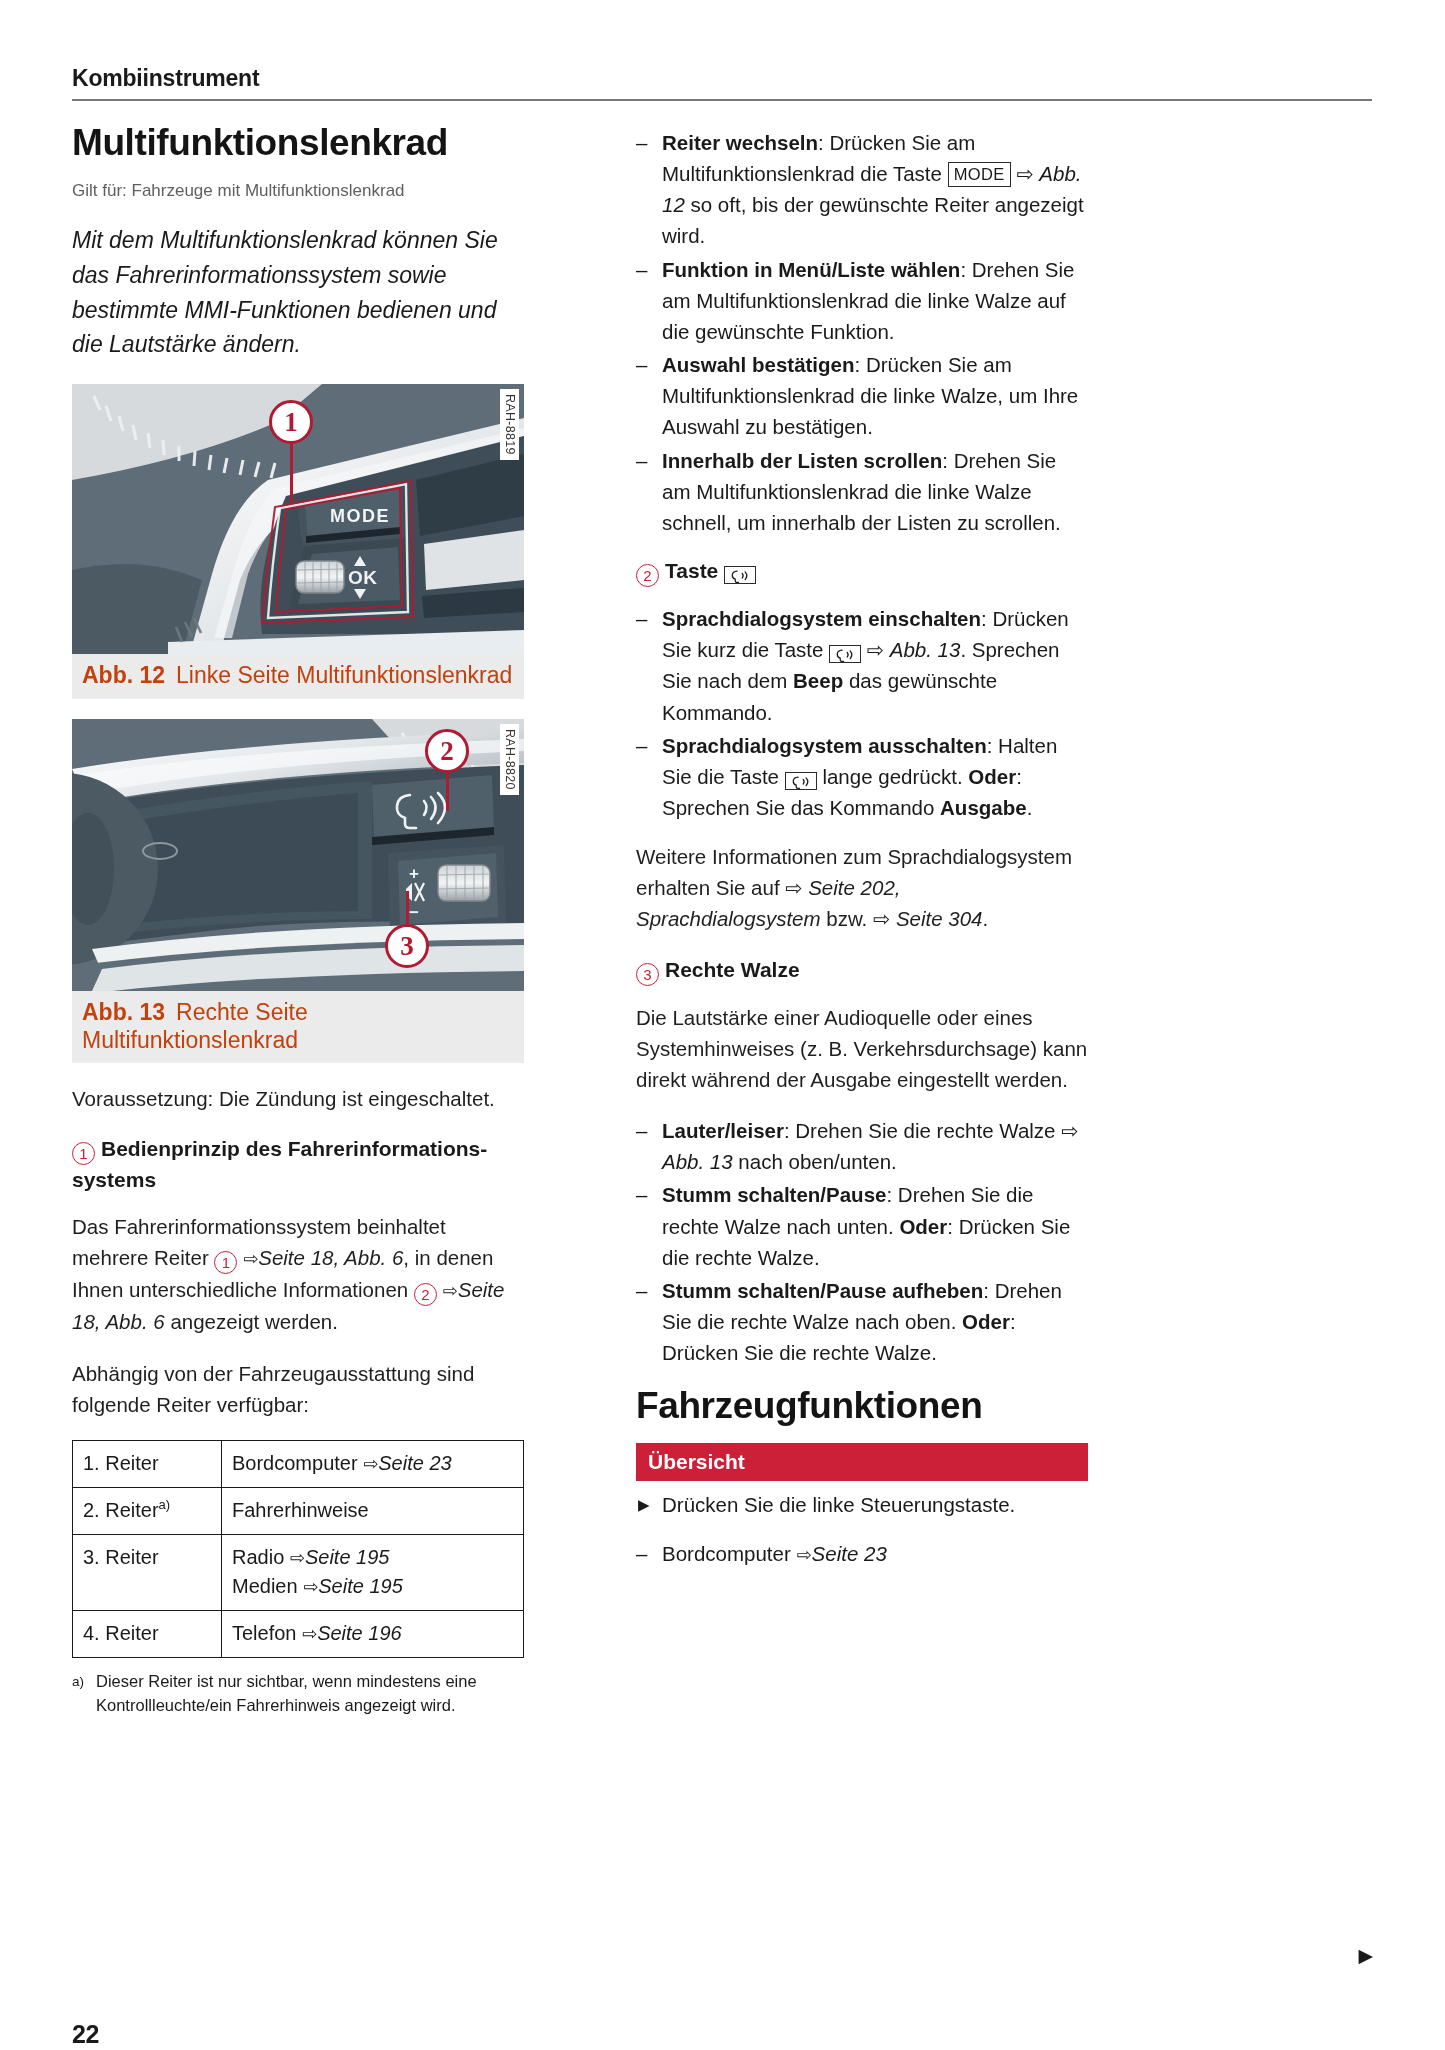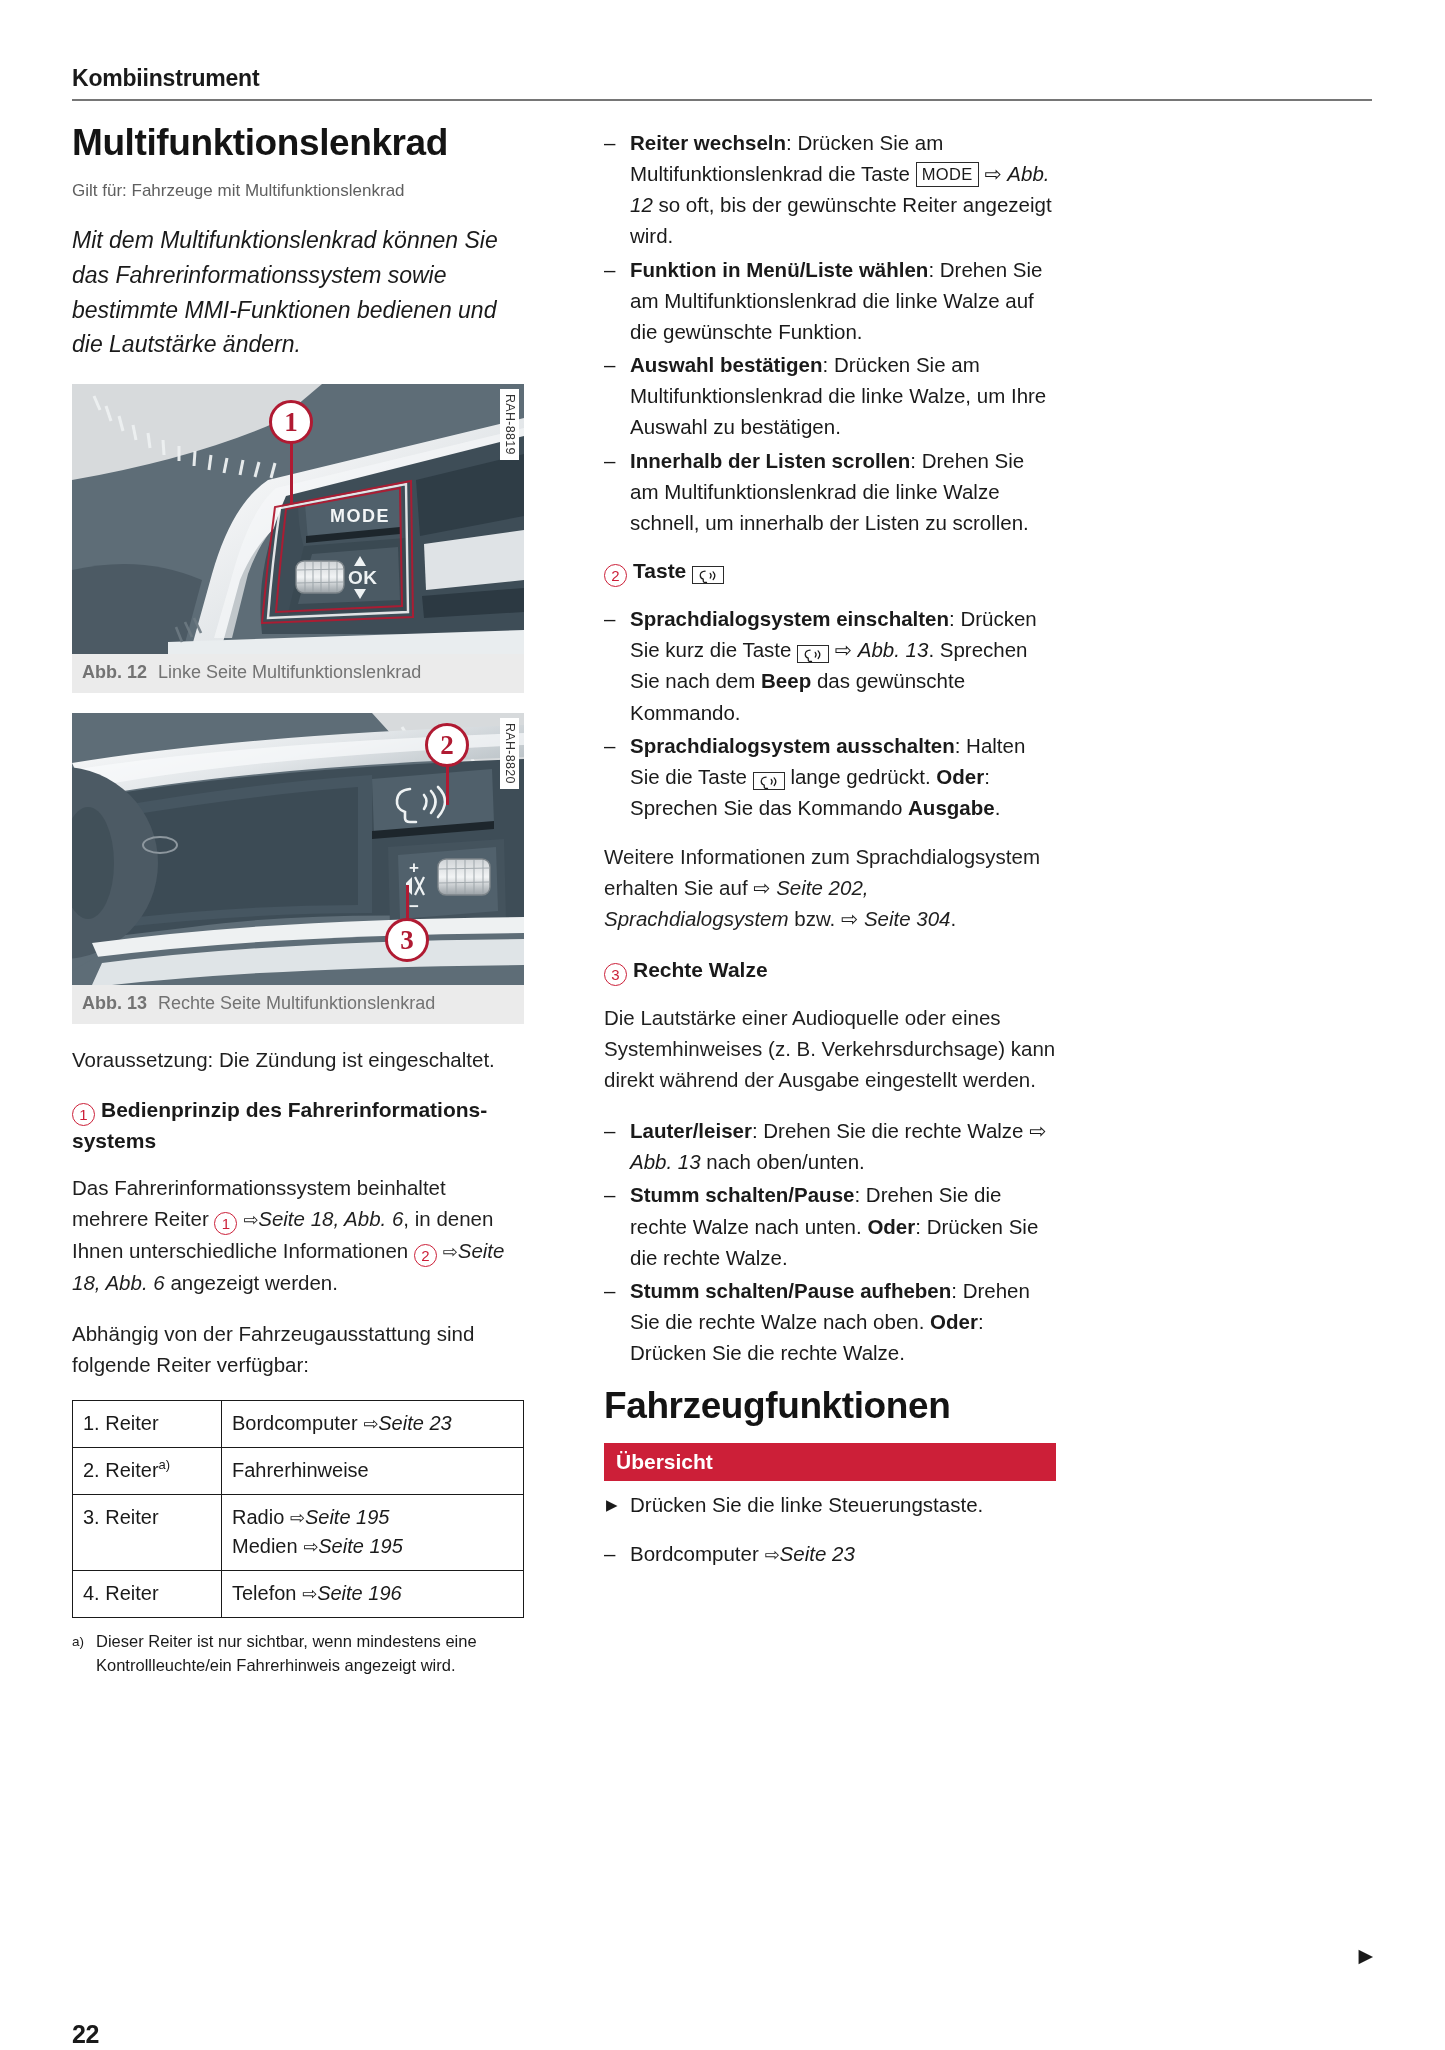--- a/index.html
+++ b/index.html
@@ -42,21 +42,21 @@
     width: 1300px;
   }
 
   
   .columns {
     position: absolute;
     left: 72px;
     top: 88px;
     width: 1300px;
     display: flex;
-    gap: 80px;
+    gap: 112px;
   }
   .col {
     width: 452px;
     flex: 0 0 452px;
   }
   .col-right { padding-top: 4px; }
 
   
   h1.chapter-title {
     font-size: 37px;
@@ -194,24 +194,24 @@
     width: 452px;
     height: 0;
     overflow: hidden;
     background: #5d6b74;
   }
   .fig1 .figure-img { height: 270px; }
   .fig2 .figure-img { height: 272px; }
 
   .figure-caption {
     background: #ebebeb;
-    font-size: 18px;
+    font-size: 23px;
     padding: 8px 10px 9px 10px;
     line-height: 1.2;
-    color: #737373;
+    color: #c2410c;
   }
   .figure-caption .figlabel { font-weight: bold; margin-right: 11px; }
 
   .figcode {
     position: absolute;
     right: 5px;
     top: 5px;
     writing-mode: vertical-rl;
     background: #ffffff;
     color: #333;

